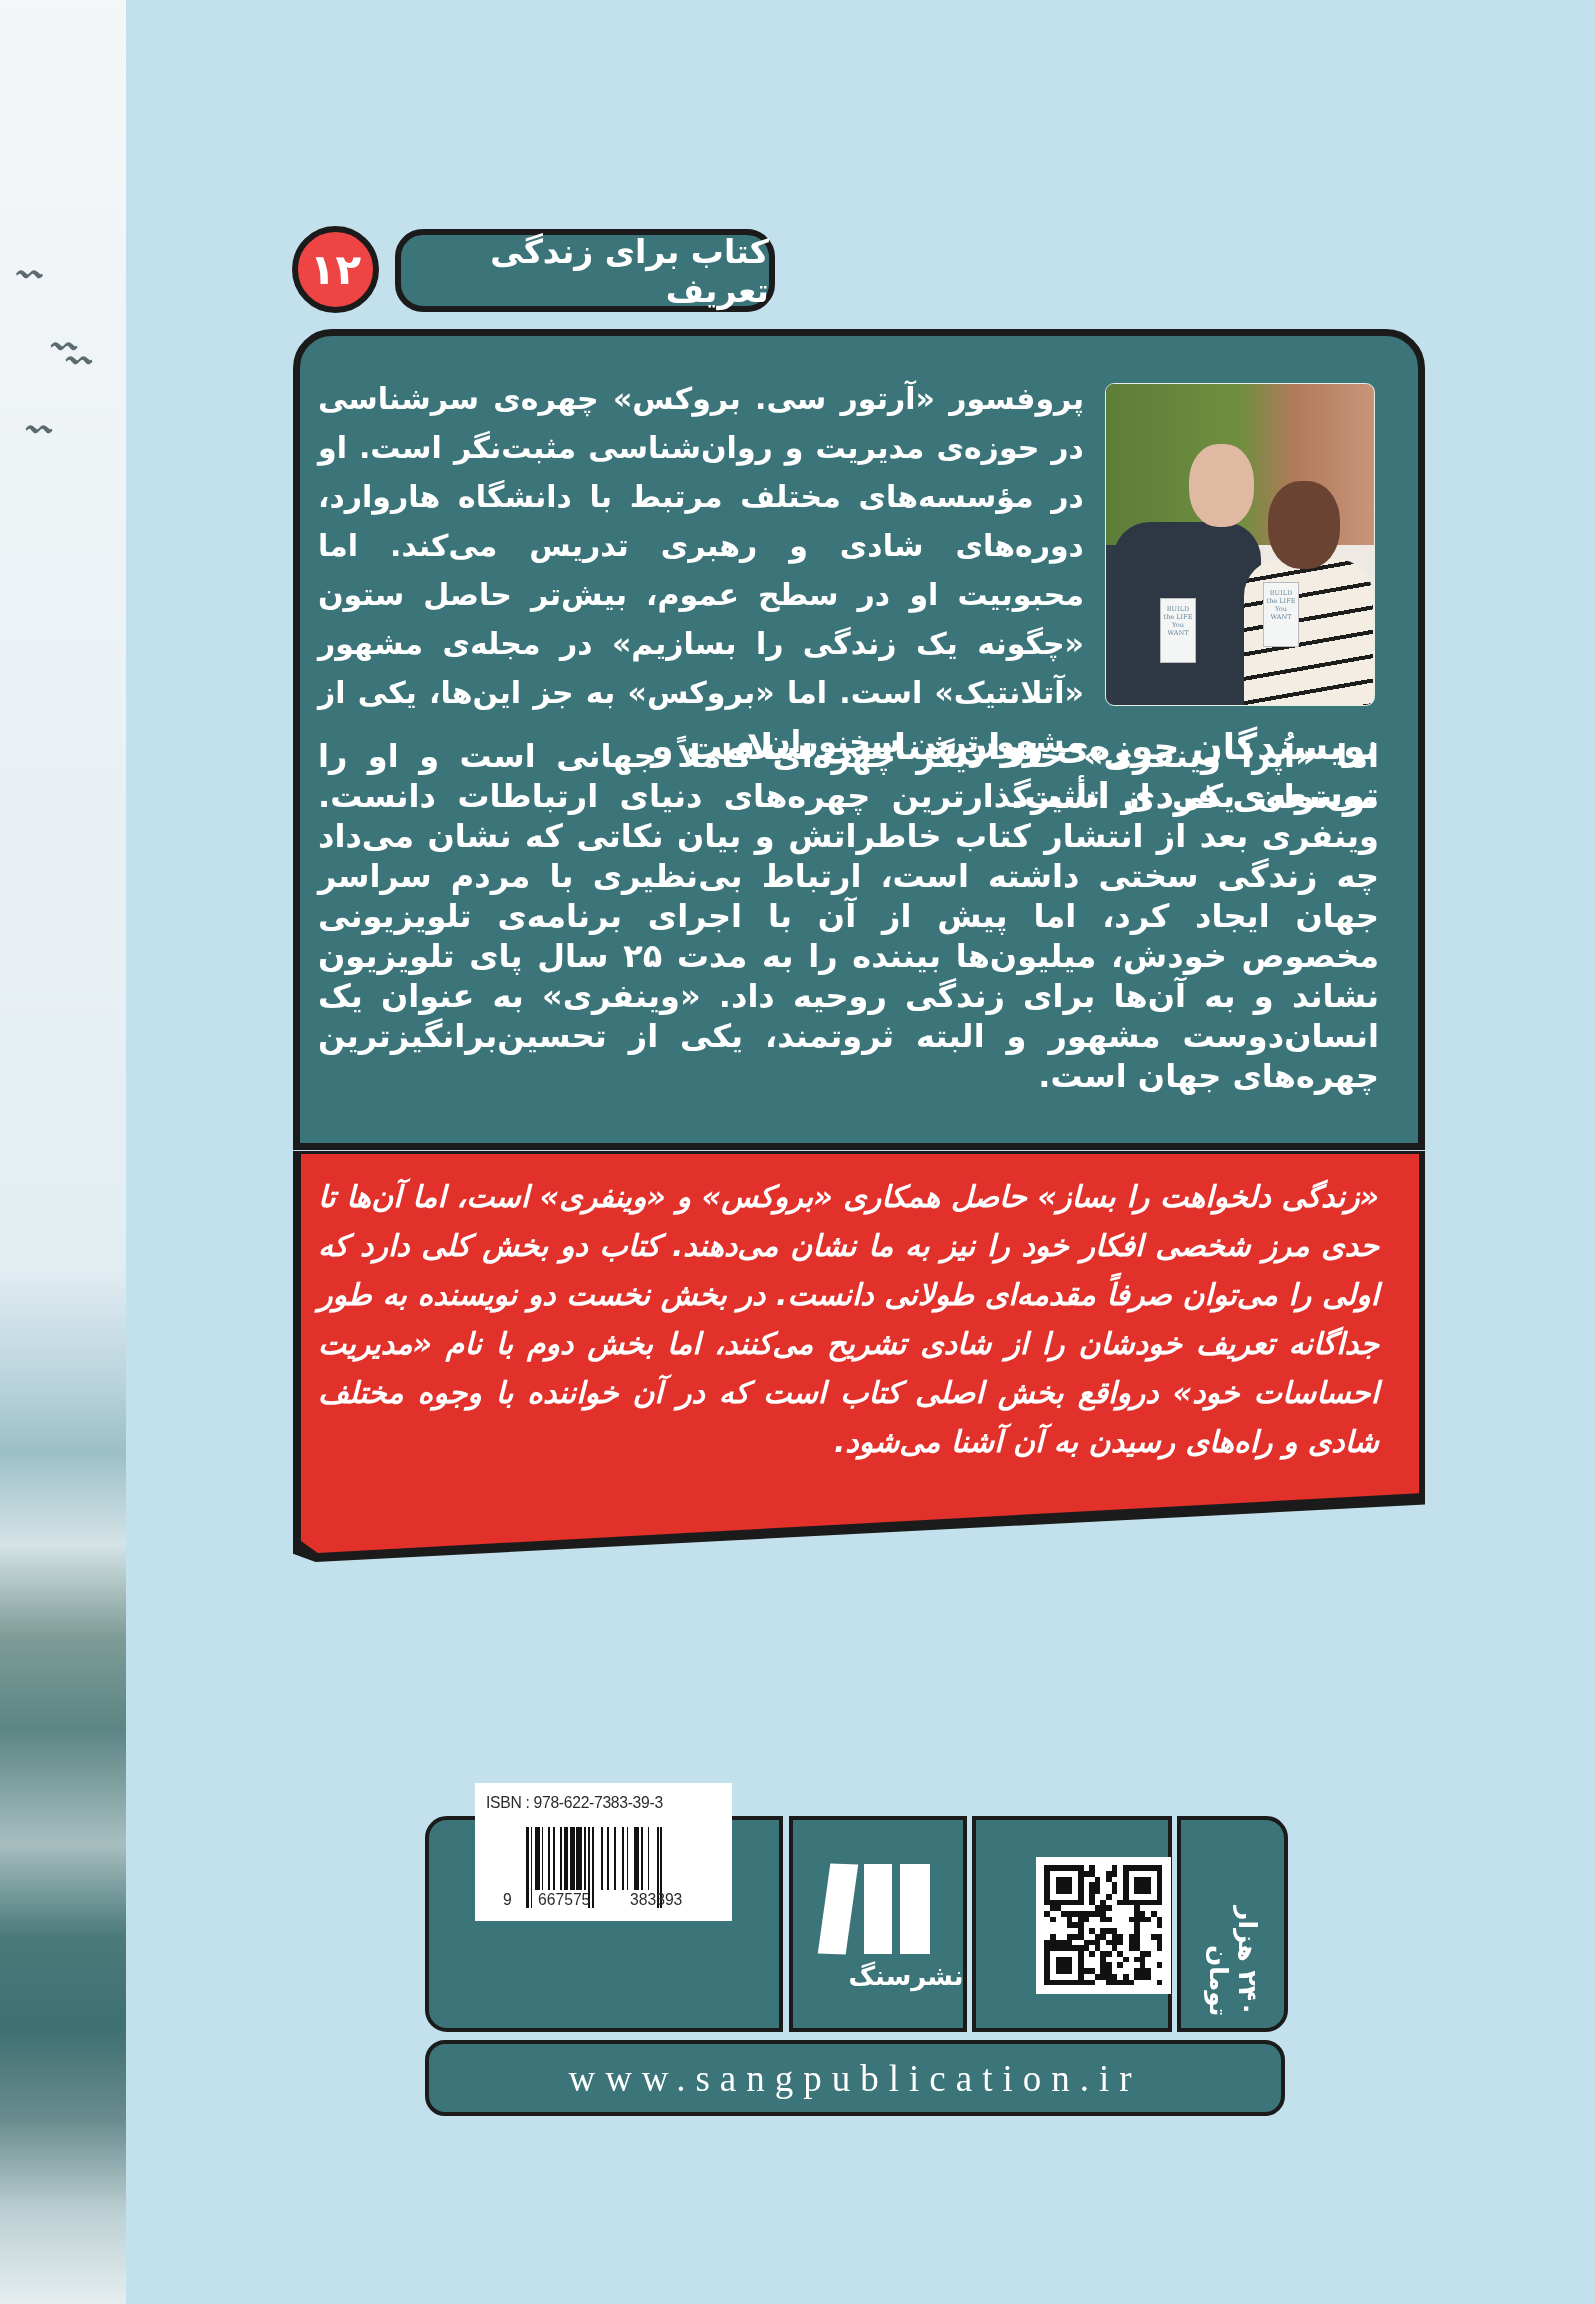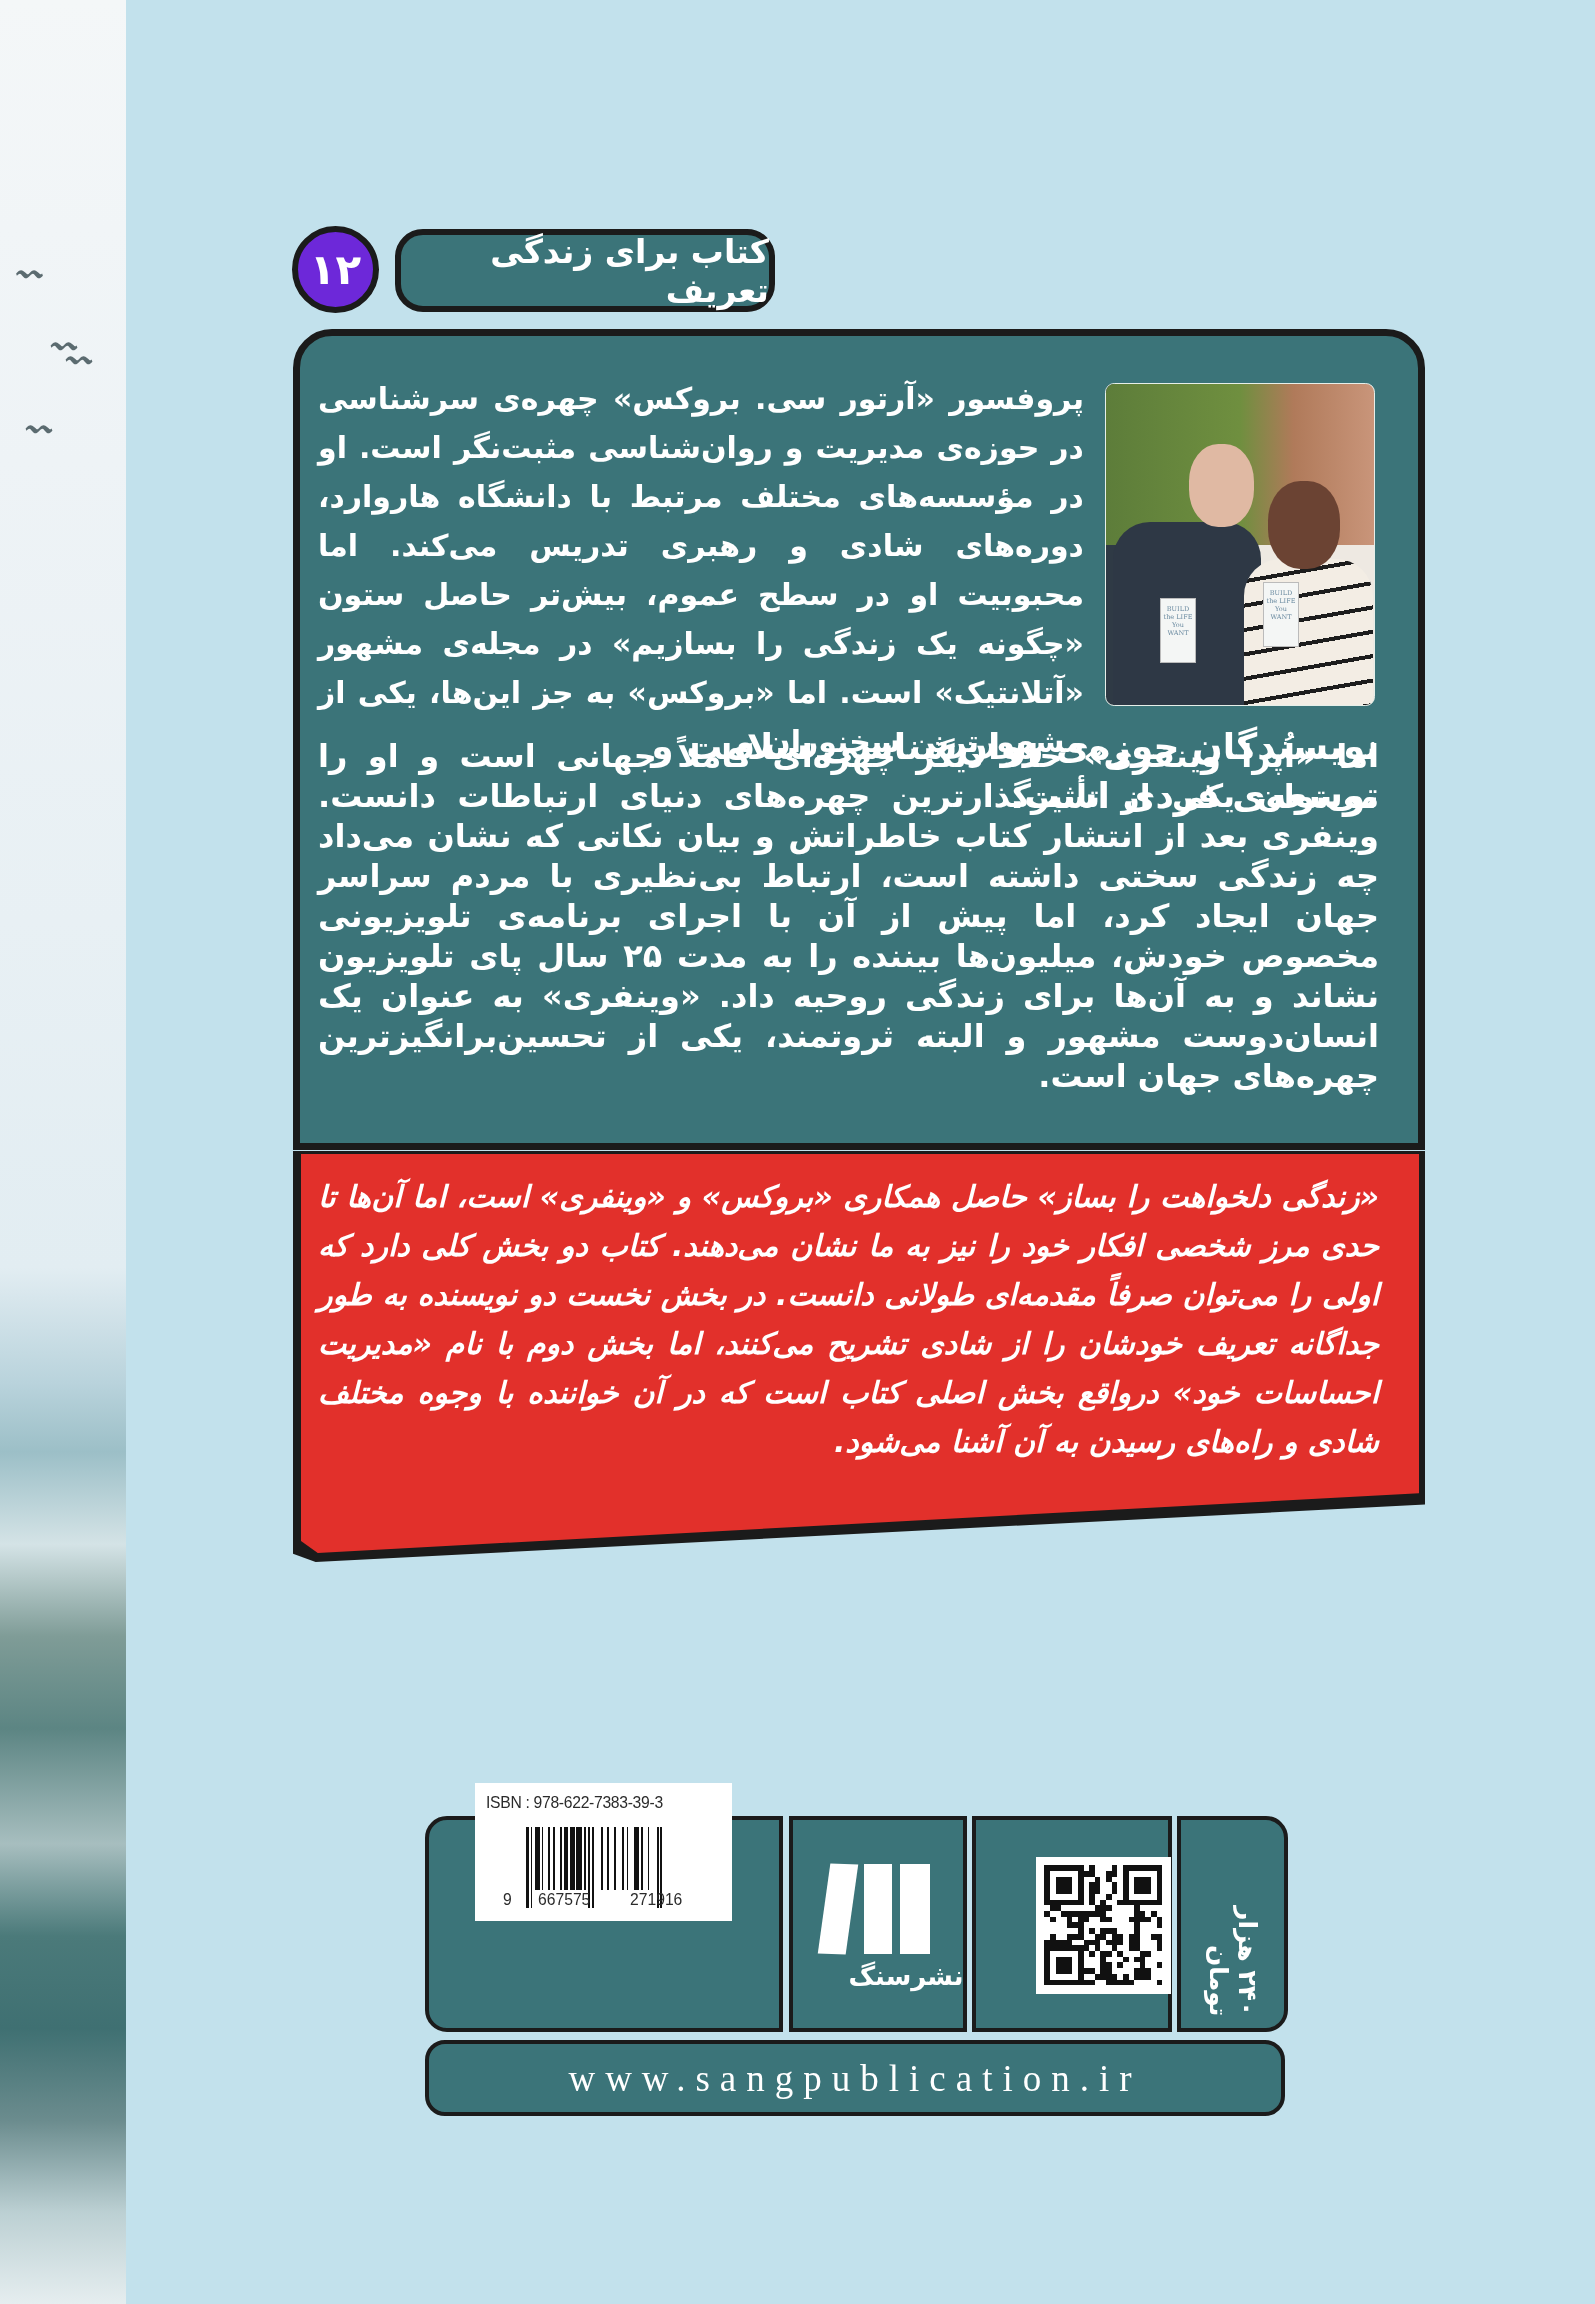--- a/index.html
+++ b/index.html
@@ -13,21 +13,21 @@
     position: absolute; left: 0; top: 0; width: 126px; height: 2305px;
     background: linear-gradient(180deg,
       #f4f7f8 0%, #eef3f6 20%, #e8f0f4 40%, #e2edf2 55%,
       #b9d3dc 60%, #9cbfc7 63%, #d4e3e6 67%, #7f9c97 71%, #5c8583 75%,
       #a7bebf 80%, #4b7a7a 84%, #3f7072 88%, #6b8c8e 92%, #bcd0d3 96%, #e6eef0 100%);
   }
   .bird { position: absolute; color: #5b6b70; font-size: 26px; line-height: 1; }
 
   .badge-num {
     position: absolute; left: 292px; top: 226px; width: 87px; height: 87px;
-    border-radius: 50%; background: #6d28d9; border: 6.5px solid #1b1b1b;
+    border-radius: 50%; background: #ef4444; border: 6.5px solid #1b1b1b;
     color: #fff; font-weight: bold; font-size: 42px;
     display: flex; align-items: center; justify-content: center;
   }
   .series-pill {
     position: absolute; left: 395px; top: 229px; width: 380px; height: 83px;
     border-radius: 28px; background: #3b7479; border: 6.5px solid #1b1b1b;
     color: #fff; font-weight: bold; font-size: 33px;
     display: flex; align-items: center; justify-content: center; direction: rtl;
   }
 
@@ -199,21 +199,21 @@
     <span style="width:1.8px;margin-right:2.8px"></span>
       <span style="width:1.8px;margin-right:5.5px"></span>
     <span style="width:5.5px;margin-right:1.8px"></span>
       <span style="width:1.8px;margin-right:4.6px"></span>
     <span style="width:1.8px;margin-right:7.4px"></span>
       <span class="tall" style="width:1.8px;margin-right:1.8px"></span>
     <span class="tall" style="width:1.8px"></span>
   </div>
   <div class="bc-digits" style="left:28px;">9</div>
   <div class="bc-digits" style="left:63px;">667575</div>
-  <div class="bc-digits" style="left:155px;">271916</div>
+  <div class="bc-digits" style="left:155px;">383393</div>
 </div>
 
 <div class="logo-mark">
   <span class="s1"></span>
     <span class="s2"></span>
     <span class="s3"></span>
 </div>
 <div class="logo-text">نشرسنگ</div>
 
 <div class="qr-card">

